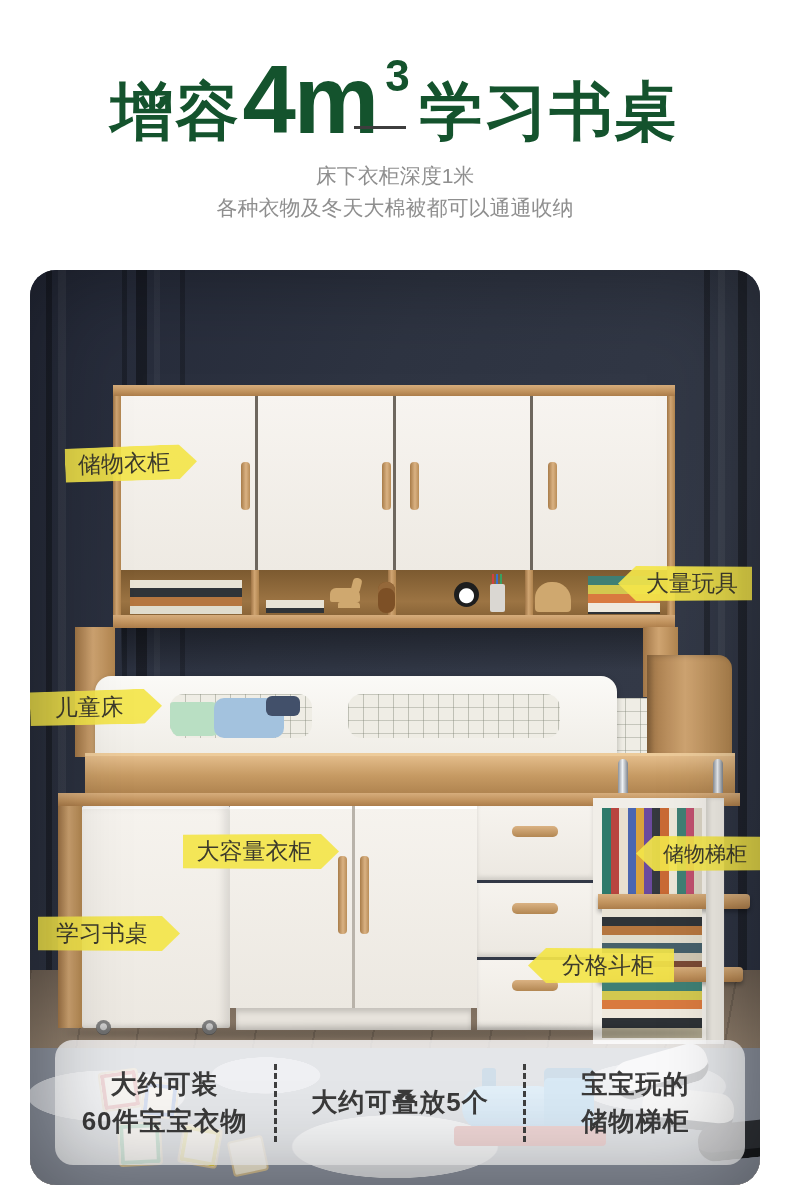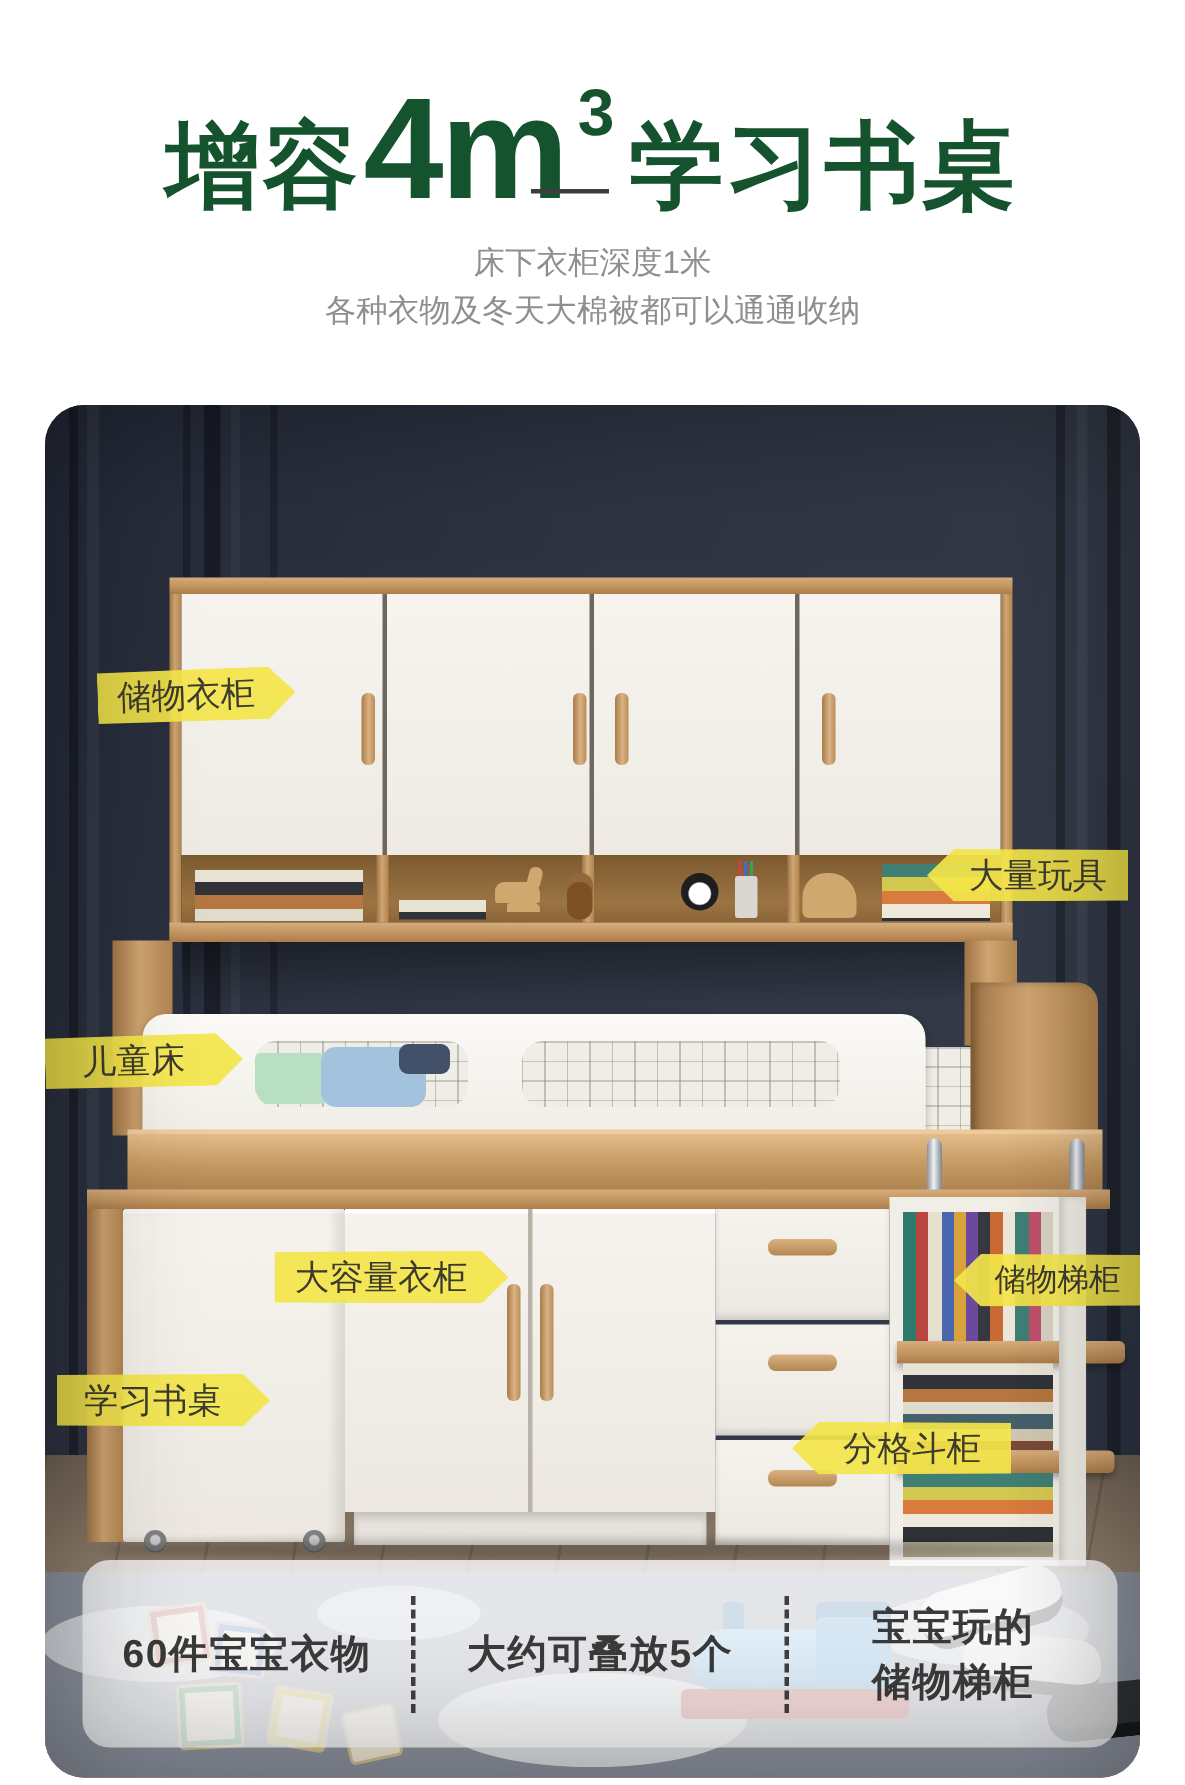--- a/index.html
+++ b/index.html
@@ -197,20 +197,21 @@
     <div class="abs tag tag-r" style="left:35px;top:176px;width:132px;transform:rotate(-2deg);"><span>储物衣柜</span></div>
     <div class="abs tag tag-l" style="left:588px;top:296px;width:134px;"><span>大量玩具</span></div>
     <div class="abs tag tag-r" style="left:0px;top:420px;width:132px;transform:rotate(-1.5deg);"><span>儿童床</span></div>
     <div class="abs tag tag-r" style="left:153px;top:564px;width:156px;"><span>大容量衣柜</span></div>
     <div class="abs tag tag-r" style="left:8px;top:646px;width:142px;"><span>学习书桌</span></div>
     <div class="abs tag tag-l" style="left:606px;top:566px;width:124px;font-size:21px;"><span>储物梯柜</span></div>
     <div class="abs tag tag-l" style="left:498px;top:678px;width:146px;"><span>分格斗柜</span></div>
 
     <div class="abs overlay">
       <div class="stat">
+        <div>大约可装</div>
         <div>60件宝宝衣物</div>
       </div>
       <div class="stat-divider"></div>
       <div class="stat mid">
         <div>大约可叠放5个</div>
       </div>
       <div class="stat-divider"></div>
       <div class="stat">
         <div>宝宝玩的</div>
         <div>储物梯柜</div>

